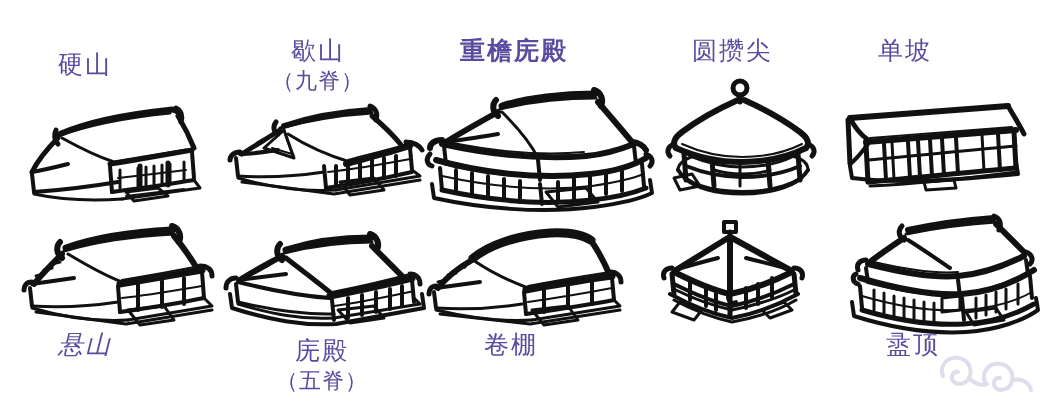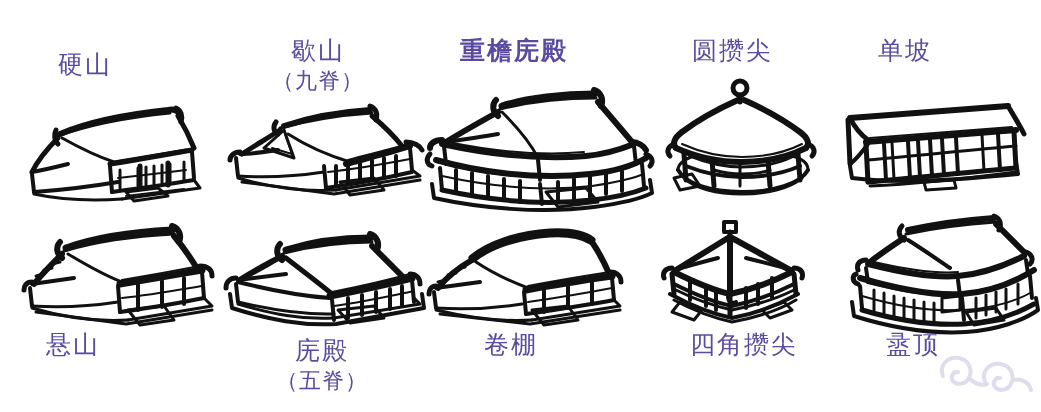--- a/index.html
+++ b/index.html
@@ -74,36 +74,33 @@
   </div>
 
   <div class="label" style="left:692px; top:36px;font-family:Liberation Serif, serif;">
     <span>圆攒尖</span>
   </div>
 
   <div class="label" style="left:878px; top:36px;">
     <span>单坡</span>
   </div>
 
-  <div class="label" style="left:46px; top:330px;">
+  <div class="label" style="left:58px; top:330px;font-style:italic;">
     <span>悬山</span>
   </div>
 
   <div class="label" style="left:276px; top:336px;">
     <span>庑殿</span>
     <span class="sub">（五脊）</span>
   </div>
 
   <div class="label" style="left:484px; top:330px;">
     <span>卷棚</span>
   </div>
 
-  <div class="label" style="left:690px; top:330px;">
-    <span>四角攒尖</span>
-  </div>
 
   <div class="label" style="left:886px; top:330px;text-align:right;">
     <span>盝顶</span>
   </div>
 
   <div class="fig" style="left:18px; top:100px;">
     <svg width="200" height="105" viewBox="0 0 200 105">
       <g fill="none" stroke="#111" stroke-linecap="round" stroke-linejoin="round">
 
         <path d="M42 34 C70 22 112 14 150 10 C154 9 158 10 160 12" stroke-width="6"></path>

